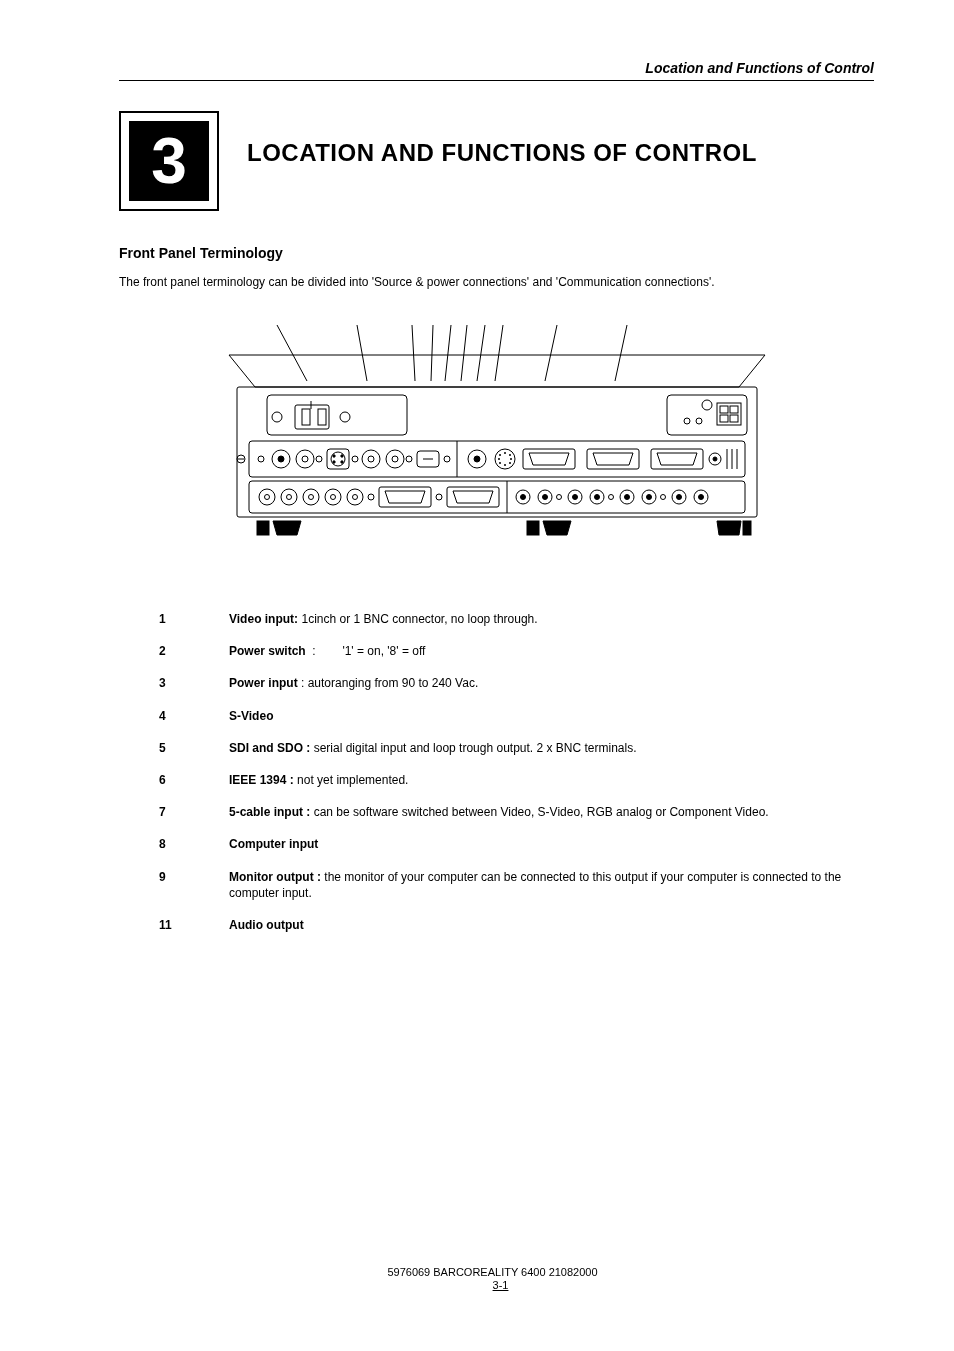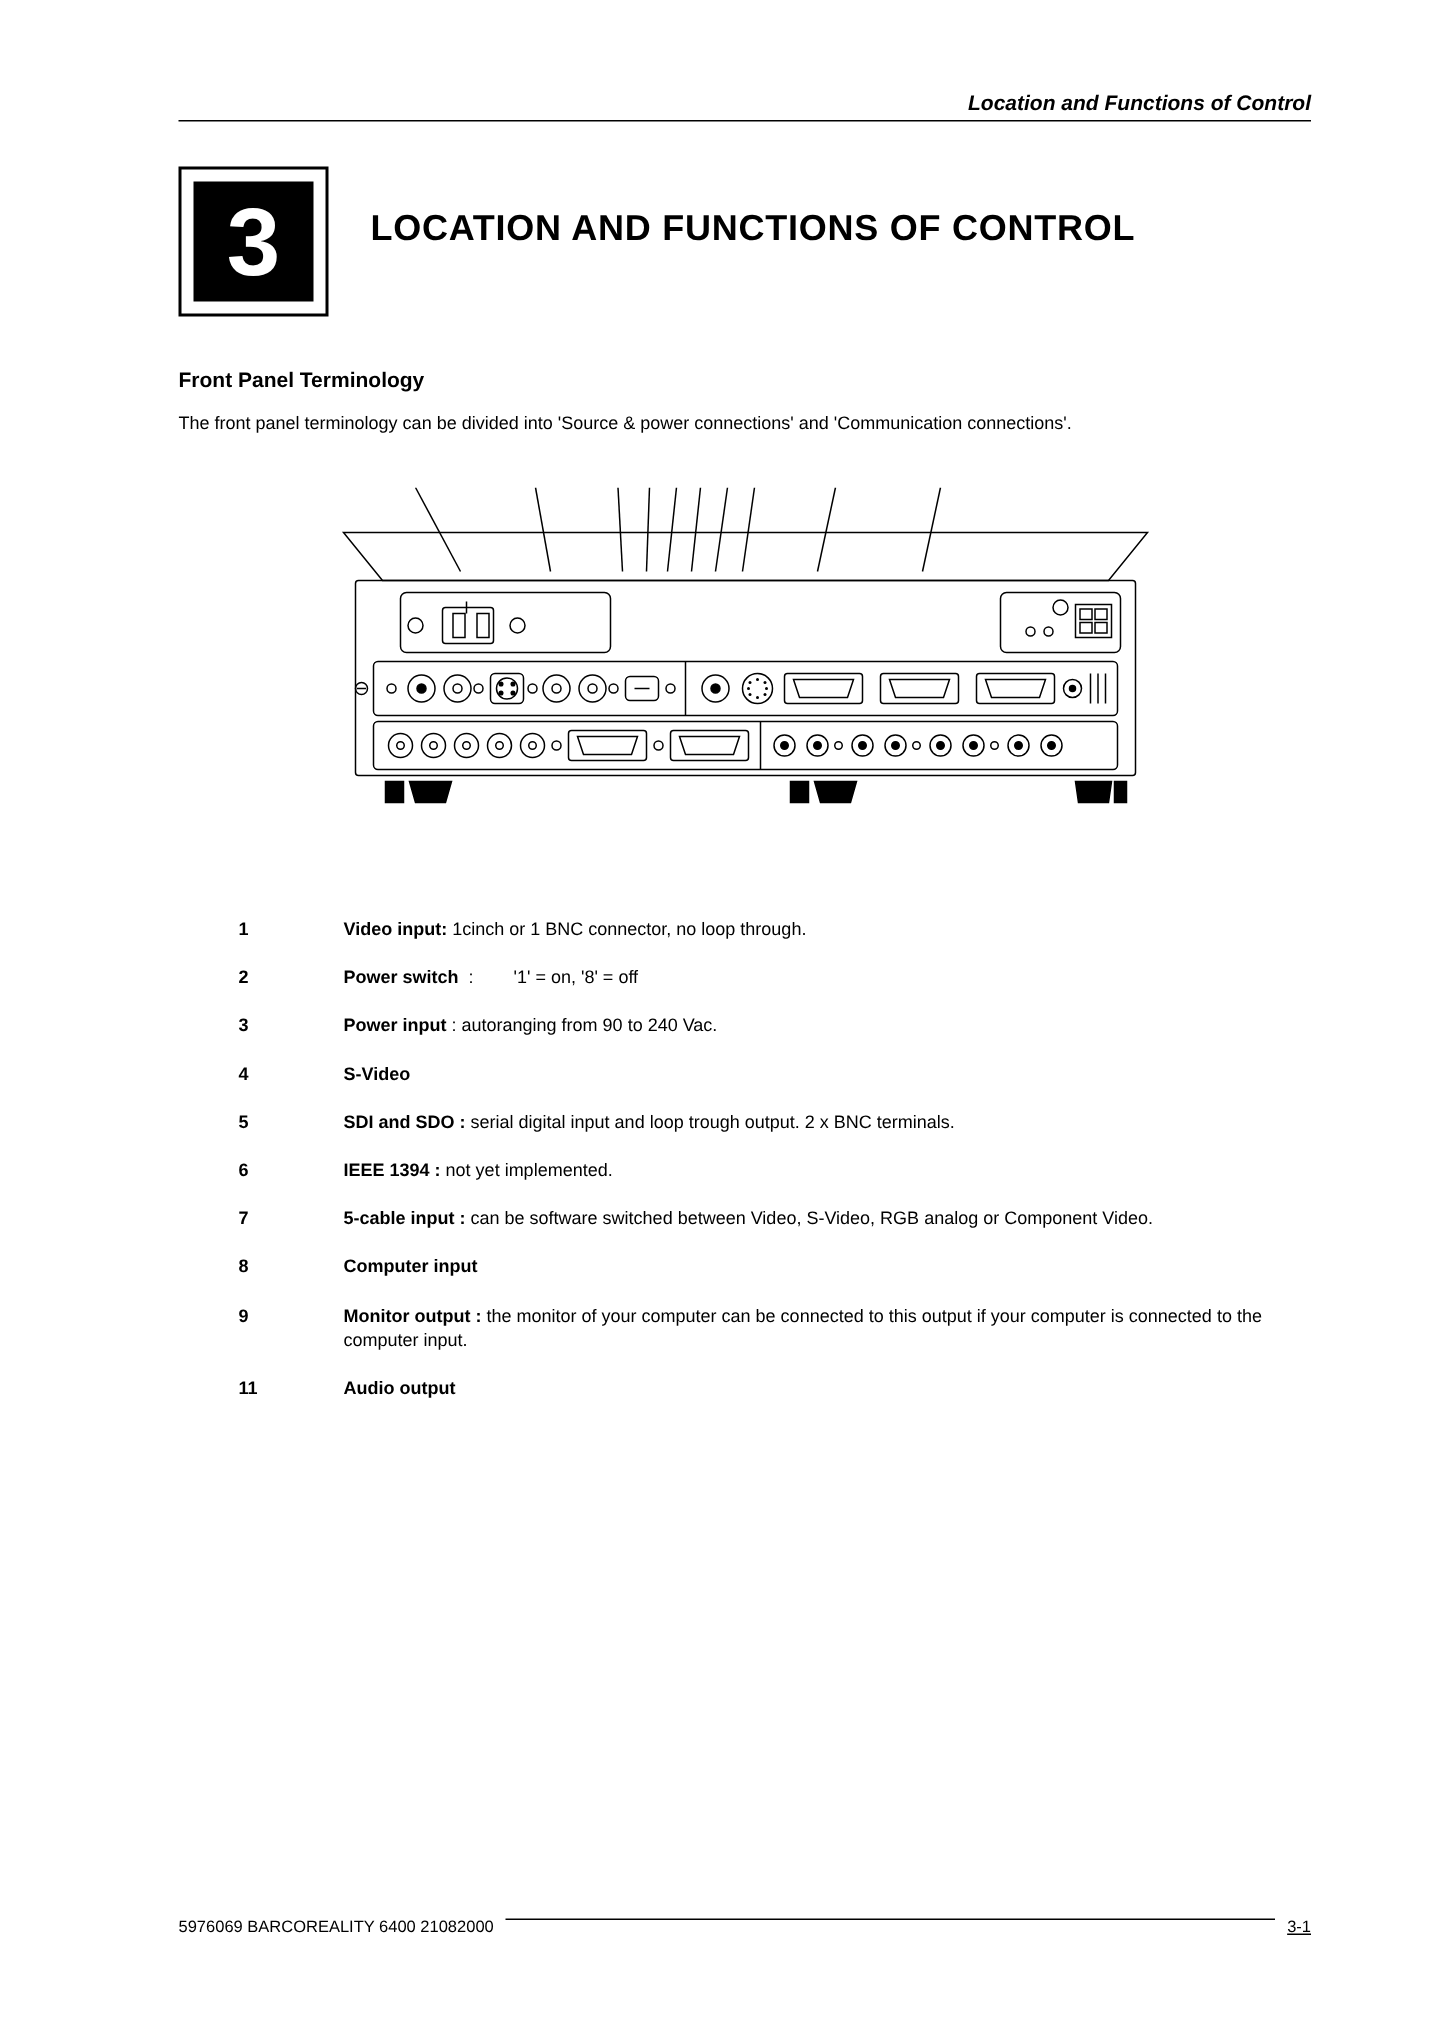--- a/index.html
+++ b/index.html
@@ -106,22 +106,23 @@
   }
   .item-body .label {
     font-weight: bold;
   }
   .footer {
     position: absolute;
     left: 80px;
     right: 80px;
     bottom: 60px;
     display: flex;
-    align-items: flex-start;
+    align-items: center;
     font-size: 11px;
+    flex-direction: column;
   }
   .footer-left {
     white-space: nowrap;
     padding-right: 8px;
   }
   .footer-line {
     flex: 1;
     border-top: 1px solid #000;
     height: 0;
   }

